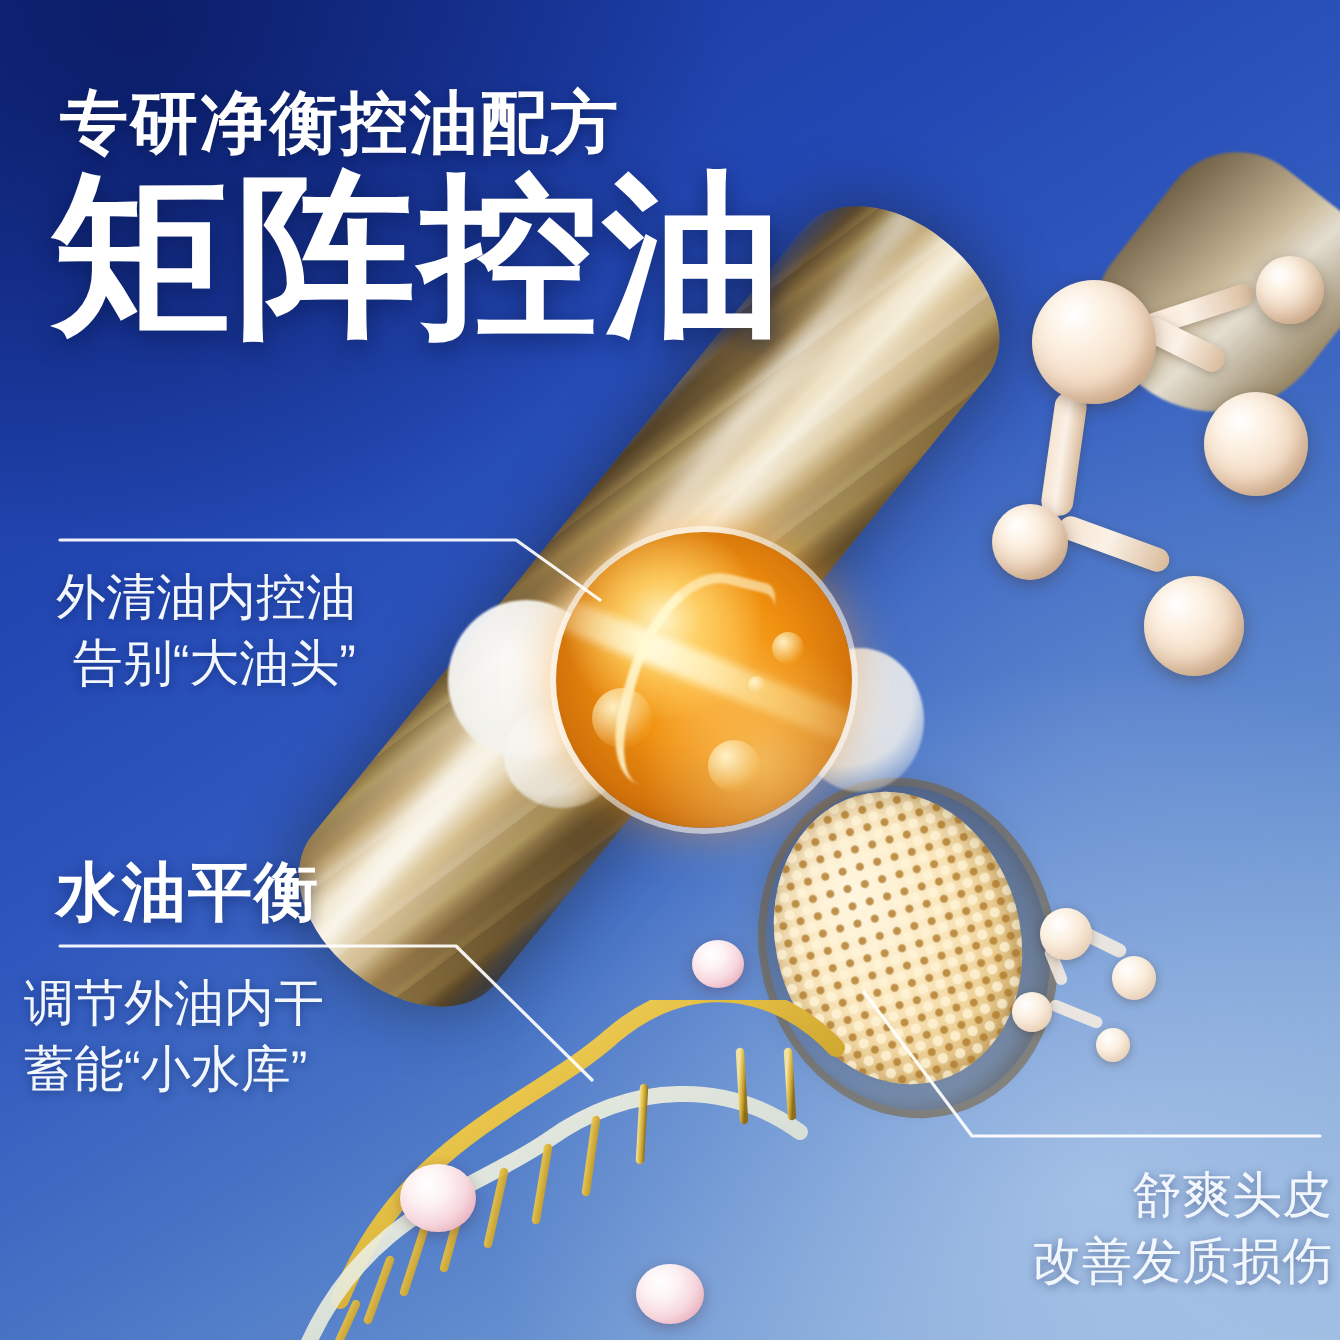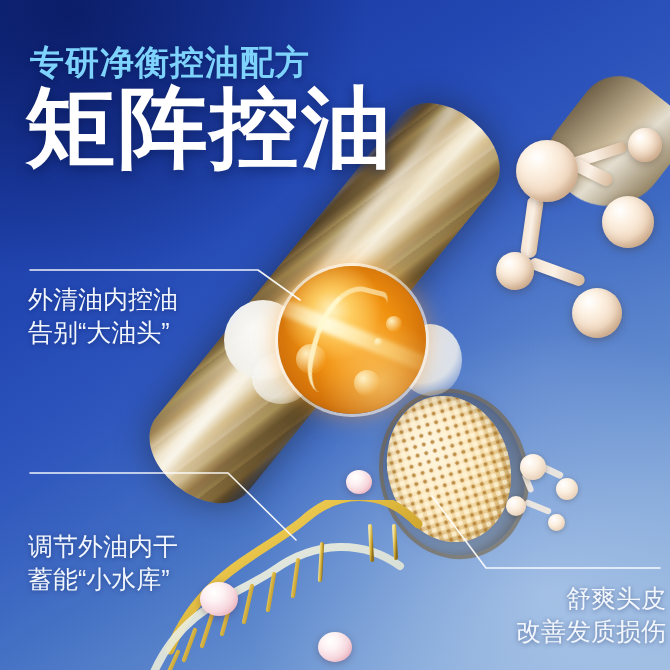--- a/index.html
+++ b/index.html
@@ -200,21 +200,21 @@
   .c1{left:200px;top:582px;width:38px;height:34px;}
   .c2{left:318px;top:632px;width:34px;height:30px;}
   .c3{left:346px;top:470px;width:26px;height:24px;}
 
   
   .callout{position:absolute;left:0;top:0;width:670px;height:670px;pointer-events:none;}
 
   
   .eyebrow{
     position:absolute;left:30px;top:44px;
-    font-size:34px;font-weight:bold;color:#7dd3fc;
+    font-size:34px;font-weight:bold;color:#ffffff;
     letter-spacing:1px;line-height:1.1;
     text-shadow:0 2px 6px rgba(5,20,70,.5);
     white-space:nowrap;
   }
   .headline{
     position:absolute;left:26px;top:84px;
     font-size:88px;font-weight:bold;color:#ffffff;
     letter-spacing:2px;line-height:1;
     text-shadow:0 3px 12px rgba(5,20,70,.55);
     white-space:nowrap;
@@ -226,23 +226,23 @@
     letter-spacing:1px;white-space:nowrap;
     text-shadow:0 2px 7px rgba(5,20,70,.45);
   }
   .feat-body{
     position:absolute;
     font-size:25px;font-weight:500;color:#f2f6fd;
     line-height:1.32;white-space:pre-line;
     text-shadow:0 1px 5px rgba(5,20,70,.45);
   }
   .f1-title{left:28px;top:222px;}
-  .f1-body{left:28px;top:283px;}
+  .f1-body{left:28px;top:283px;text-align:right;}
   .f2-title{left:28px;top:425px;}
-  .f2-body{left:28px;top:486px;margin-top:44px;}
+  .f2-body{left:12px;top:486px;}
   .f3-title{left:512px;top:521px;}
   .f3-wrap{position:absolute;left:330px;top:582px;width:336px;text-align:right;}
 </style>
 </head>
 <body>
 
 <div id="poster">
 
   <div class="bg-base"></div>
   <div class="bg-glow-tl"></div>
@@ -330,20 +330,21 @@
       <polyline points="432,496 486,568 660,568"></polyline>
     </g>
   </svg>
 
   <div class="eyebrow">专研净衡控油配方</div>
   <div class="headline">矩阵控油</div>
 
   <div class="feat-body f1-body">外清油内控油
 告别“大油头”</div>
 
+  <div class="feat-title f2-title">水油平衡</div>
   <div class="feat-body f2-body">调节外油内干
 蓄能“小水库”</div>
 
   <div class="f3-wrap">
     <div class="feat-body" style="position:static;text-align:right;">舒爽头皮
 改善发质损伤</div>
   </div>
 
 </div>
 

